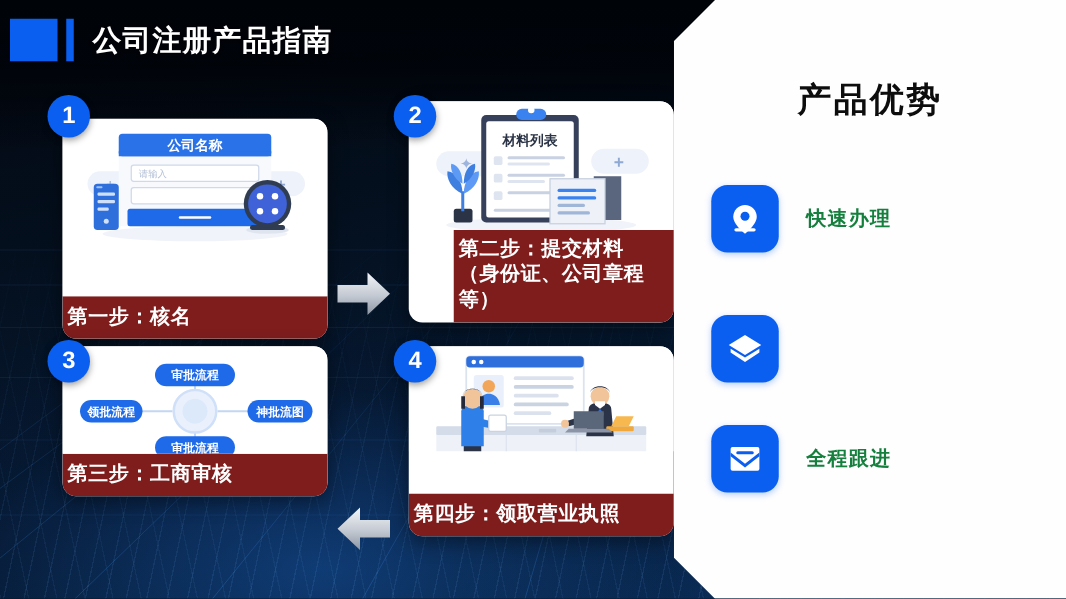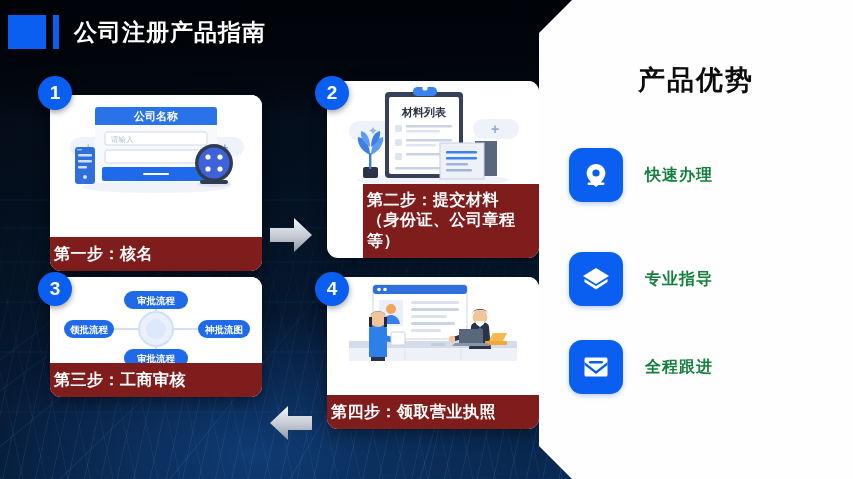--- a/index.html
+++ b/index.html
@@ -397,21 +397,20 @@
     <div class="adv-text">快速办理</div>
   </div>
 
   <div class="adv-row adv-2">
     <div class="adv-icon">
       <svg width="32" height="32" viewBox="0 0 32 32">
         <path d="M16 5 L29 13 L16 21 L3 13 Z" fill="#ffffff"></path>
         <path d="M16 23 L4.5 16 L4.5 19 L16 26.5 L27.5 19 L27.5 16 Z" fill="#ffffff"></path>
       </svg>
     </div>
-    <div class="adv-text">专业指导</div>
   </div>
 
   <div class="adv-row adv-3">
     <div class="adv-icon">
       <svg width="32" height="32" viewBox="0 0 32 32">
         <rect x="4.5" y="6.5" width="23" height="19" rx="1.5" fill="#ffffff"></rect>
         <path d="M4.5 11 L16 20 L27.5 11 L27.5 14 L16 23 L4.5 14 Z" fill="#0b5ff0"></path>
         <rect x="9" y="10" width="14" height="2.4" rx="1.2" fill="#0b5ff0"></rect>
       </svg>
     </div>

